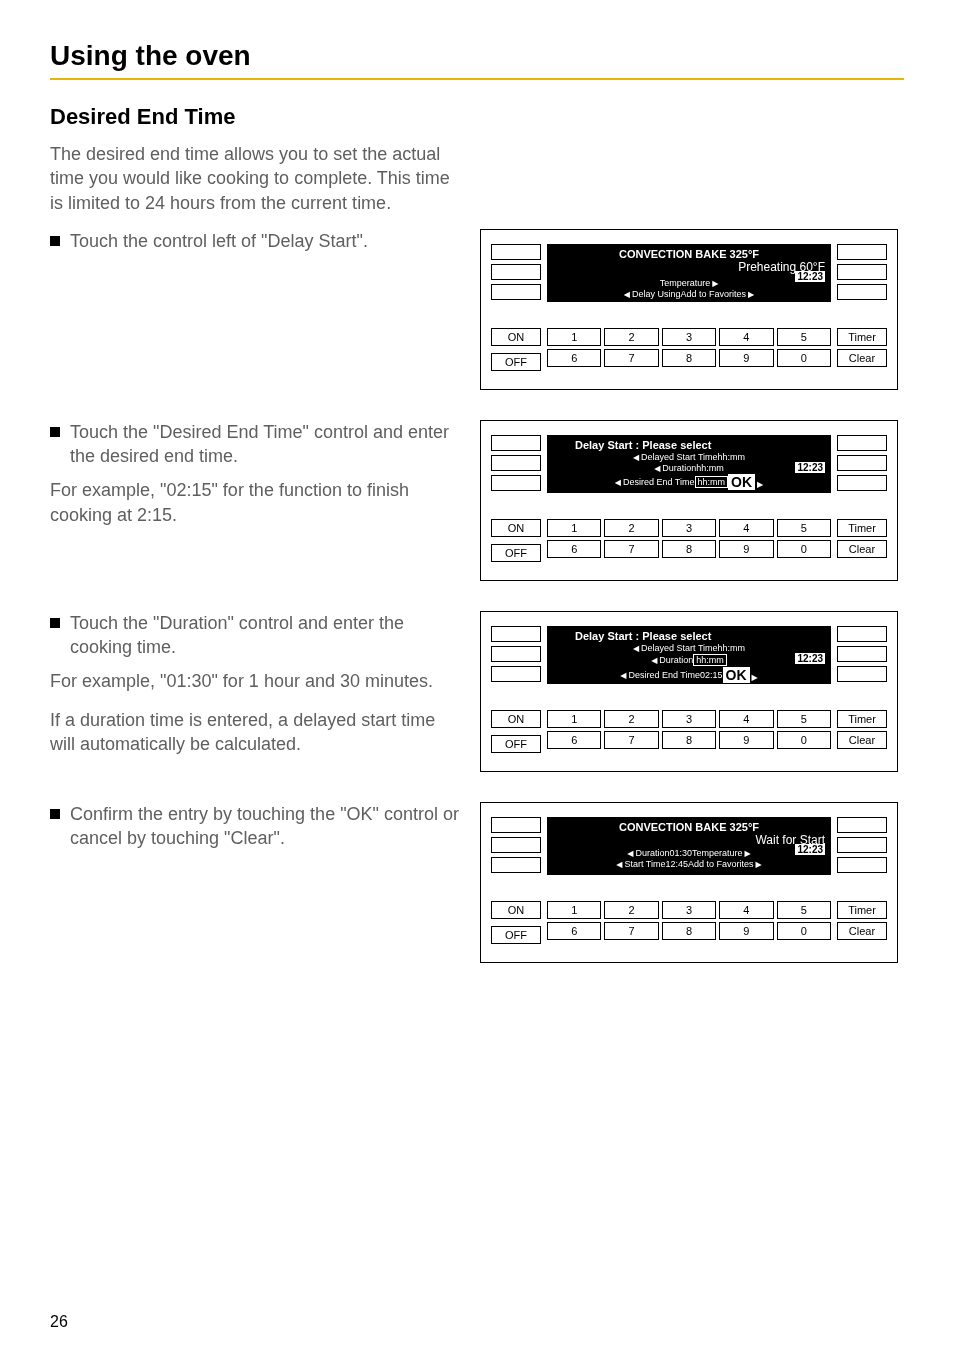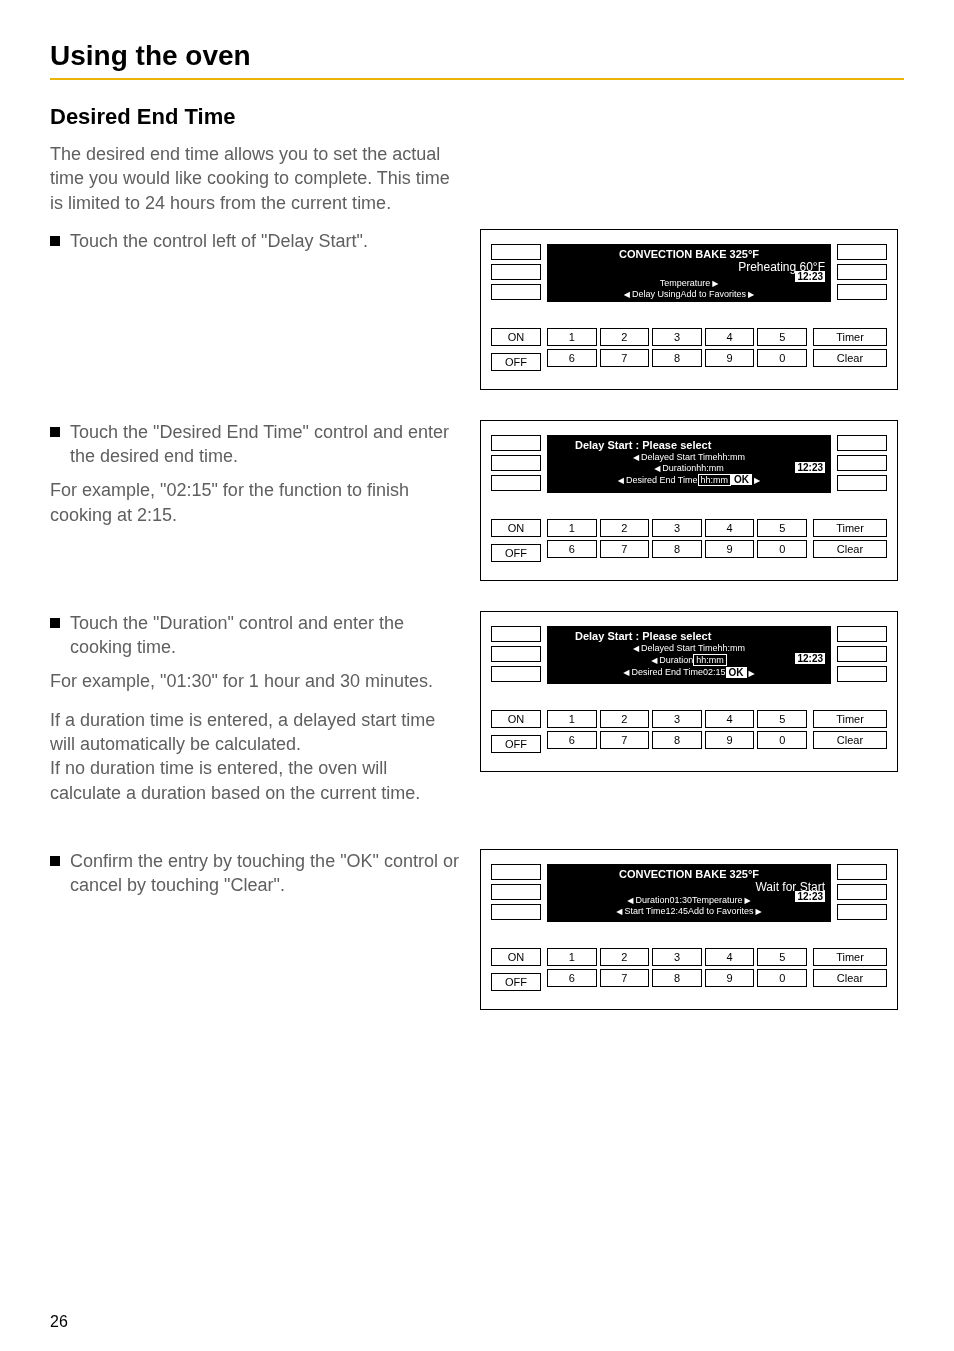--- a/index.html
+++ b/index.html
@@ -93,34 +93,34 @@
     position:absolute; top:3px; right:6px;
     background:#fff; color:#000; padding:0 2px; font-size:10px; font-weight:bold;margin-top:24px;
   }
   .cs-row {
     display:flex; justify-content:center; font-size:9px; margin-top:1px;
     align-items:center;
   }
   .cs-row .tri-l::before { content:"\25C0"; margin-right:2px; font-size:8px;}
   .cs-row .tri-r::after { content:"\25B6"; margin-left:2px; font-size:8px;}
   .boxed { border:1px solid #fff; padding:0 2px; }
-  .ok-box { background:#fff; color:#000; padding:0 3px; font-weight:bold; font-size:10px;}
+  .ok-box { background:#fff; color:#000; padding:0 3px; font-weight:bold; font-size:14px;}
 
   .keypad-area {
     display:flex; gap:6px; margin-top:26px; align-items:flex-start;
   }
   .onoff { display:flex; flex-direction:column; gap:7px; width:50px;}
   .onoff .side-btn { font-weight:normal; }
   .numgrid {
     flex:1; display:grid; grid-template-columns: repeat(5,1fr); grid-template-rows: repeat(2,18px); gap:3px;
   }
   .numgrid .key {
     border:1px solid #000; font-size:11px; text-align:center; line-height:16px; background:#fff;
   }
-  .tc-col { display:flex; flex-direction:column; gap:3px; width:74px;}
+  .tc-col { display:flex; flex-direction:column; gap:3px; width:50px;}
 
   .page-num {
     position:absolute; bottom:20px; left:50px; font-size:16px; color:#000;
   }
 </style>
 </head>
 <body>
 
 <div class="page-title">Using the oven</div>
 
@@ -266,21 +266,20 @@
 </div>
 
 <div class="row-block">
   <div class="left-col">
     <div class="bullet">
       <div class="sq"></div>
       <div class="bt">Touch the "Duration" control and enter the cooking time.</div>
     </div>
     <div class="body-text">For example, "01:30" for 1 hour and 30 minutes.</div>
     <div class="body-text" style="margin-bottom:0;">If a duration time is entered, a delayed start time will automatically be calculated.</div>
-    <div class="body-text">If no duration time is entered, the oven will calculate a duration based on the current time.</div>
   </div>
   <div class="right-col">
     <div class="panel">
       <div class="panel-inner">
         <div class="side-col">
             <div class="blank3">
           <div class="slot"></div>
           <div class="slot"></div>
           <div class="slot"></div>
         </div>

